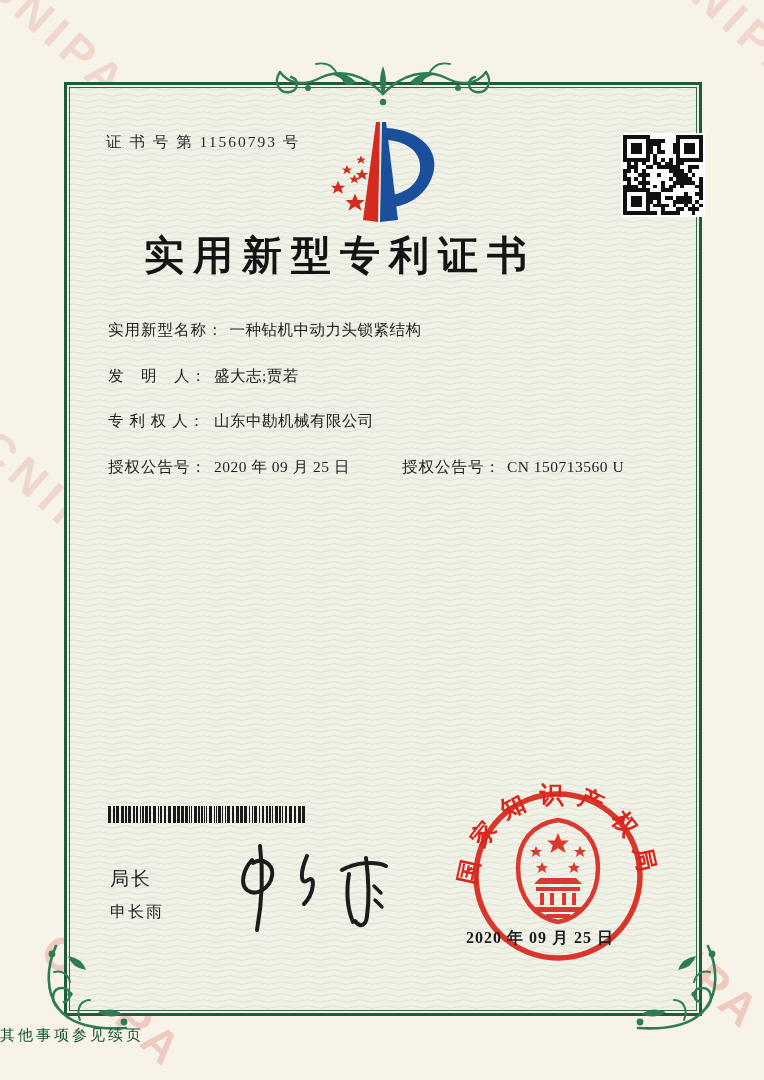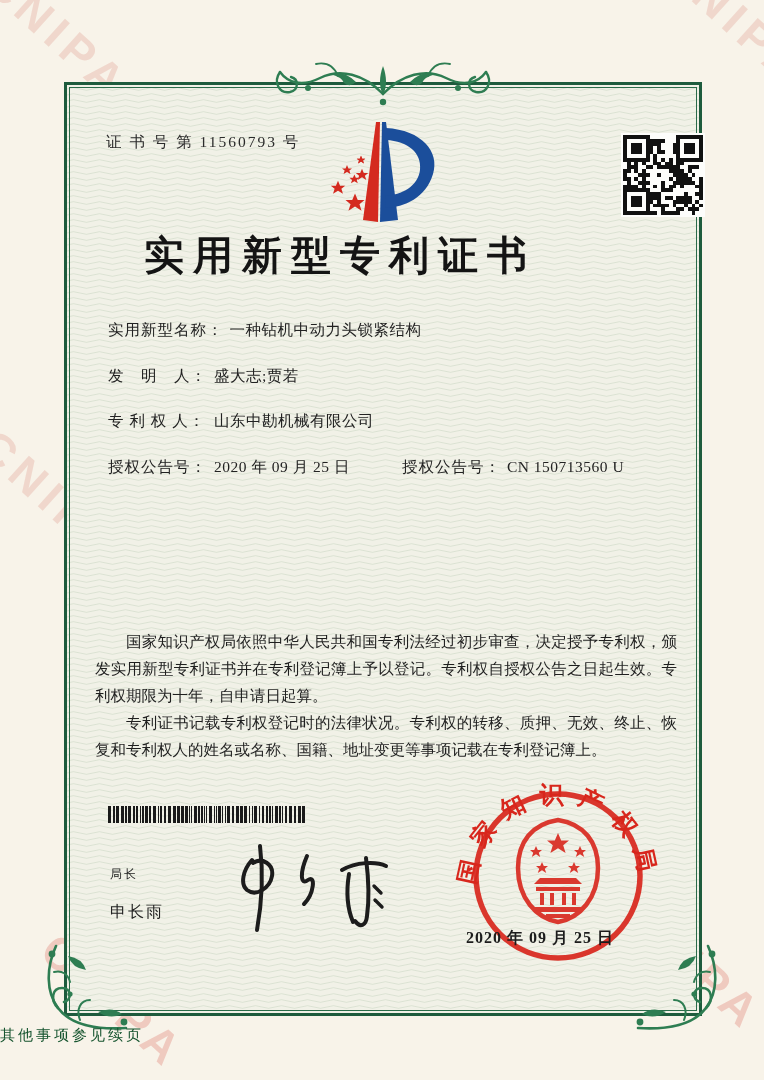--- a/index.html
+++ b/index.html
@@ -44,21 +44,21 @@
   .field-row .lbl{display:inline-block;min-width:100px;letter-spacing:1px;}
   .field-row .val{margin-left:6px;letter-spacing:.5px;}
   .grant-pair{display:inline-block;margin-left:52px;}
   .paragraphs{
     position:absolute;left:95px;top:628px;width:582px;
     font-size:15.5px;line-height:27px;color:#1f1f1f;text-align:justify;
   }
   .paragraphs p{margin:0;text-indent:2em;}
   .barcode{position:absolute;left:108px;top:806px;height:17px;display:flex;align-items:stretch;}
   .barcode i{display:block;height:100%;}
-  .sign-label{position:absolute;left:110px;top:866px;font-size:12px;color:#222;letter-spacing:2px;}
+  .sign-label{position:absolute;left:110px;top:866px;font-size:19px;color:#222;letter-spacing:2px;}
   .sign-name{position:absolute;left:110px;top:902px;font-size:16px;color:#222;letter-spacing:2px;}
   .signature{position:absolute;left:212px;top:838px;}
   .seal{position:absolute;left:452px;top:780px;}
   .seal-date{
     position:absolute;left:466px;top:928px;width:160px;font-size:16px;
     font-weight:bold;color:#1c1c1c;letter-spacing:1px;white-space:nowrap;
   }
   .page-info{
     position:absolute;left:64px;top:982px;width:632px;text-align:center;
     font-size:14px;color:#2b2b2b;letter-spacing:2px;
@@ -771,24 +771,20 @@
         <span class="lbl">发　明　人：</span><span class="val">盛大志;贾若</span>
       </div>
       <div class="field-row">
         <span class="lbl">专 利 权 人：</span><span class="val">山东中勘机械有限公司</span>
       </div>
       <div class="field-row">
         <span class="lbl">授权公告号：</span><span class="val">2020 年 09 月 25 日</span><span class="grant-pair"><span class="lbl" style="min-width:0;">授权公告号：</span><span class="val">CN 150713560 U</span></span>
       </div>
     </div>
 
-    <div class="paragraphs">
-      <p>国家知识产权局依照中华人民共和国专利法经过初步审查，决定授予专利权，颁发实用新型专利证书并在专利登记簿上予以登记。专利权自授权公告之日起生效。专利权期限为十年，自申请日起算。</p>
-      <p>专利证书记载专利权登记时的法律状况。专利权的转移、质押、无效、终止、恢复和专利权人的姓名或名称、国籍、地址变更等事项记载在专利登记簿上。</p>
-    </div>
 
     <div class="barcode" id="barcodeBox">
         <i style="width: 3px; background: rgb(26, 26, 26); margin-right: 2px;"></i>
         <i style="width: 2px; background: rgb(26, 26, 26); margin-right: 1px;"></i>
         <i style="width: 3px; background: rgb(26, 26, 26); margin-right: 2px;"></i>
         <i style="width: 3px; background: rgb(26, 26, 26); margin-right: 1px;"></i>
         <i style="width: 2px; background: rgb(26, 26, 26); margin-right: 1px;"></i>
         <i style="width: 3px; background: rgb(26, 26, 26); margin-right: 2px;"></i>
         <i style="width: 2px; background: rgb(26, 26, 26); margin-right: 1px;"></i>
         <i style="width: 2px; background: rgb(26, 26, 26); margin-right: 2px;"></i>

